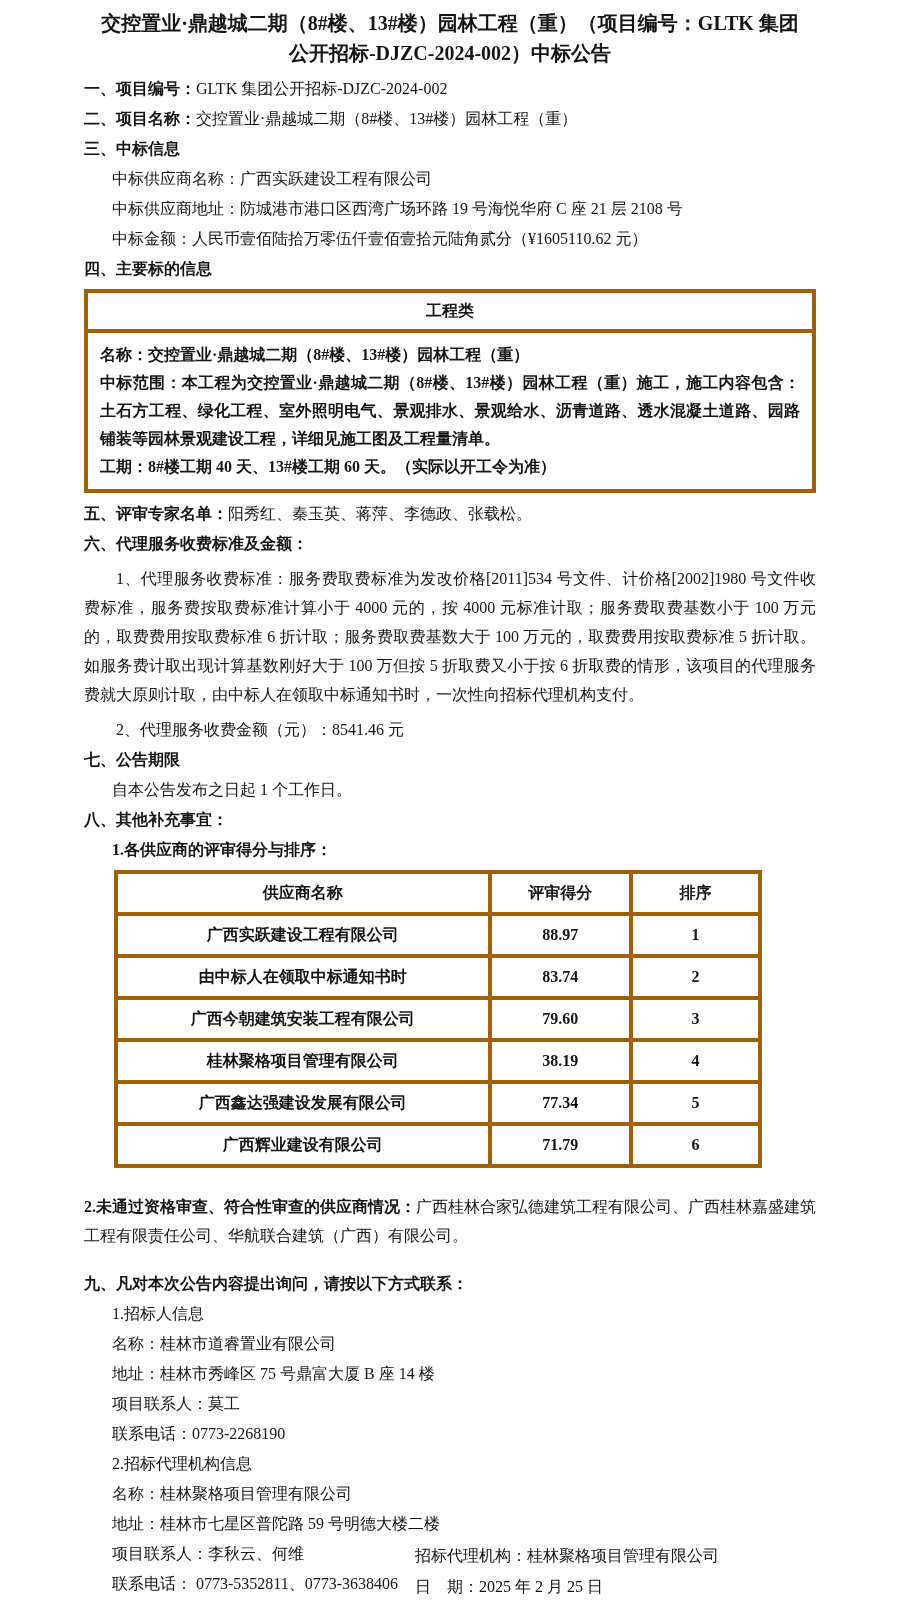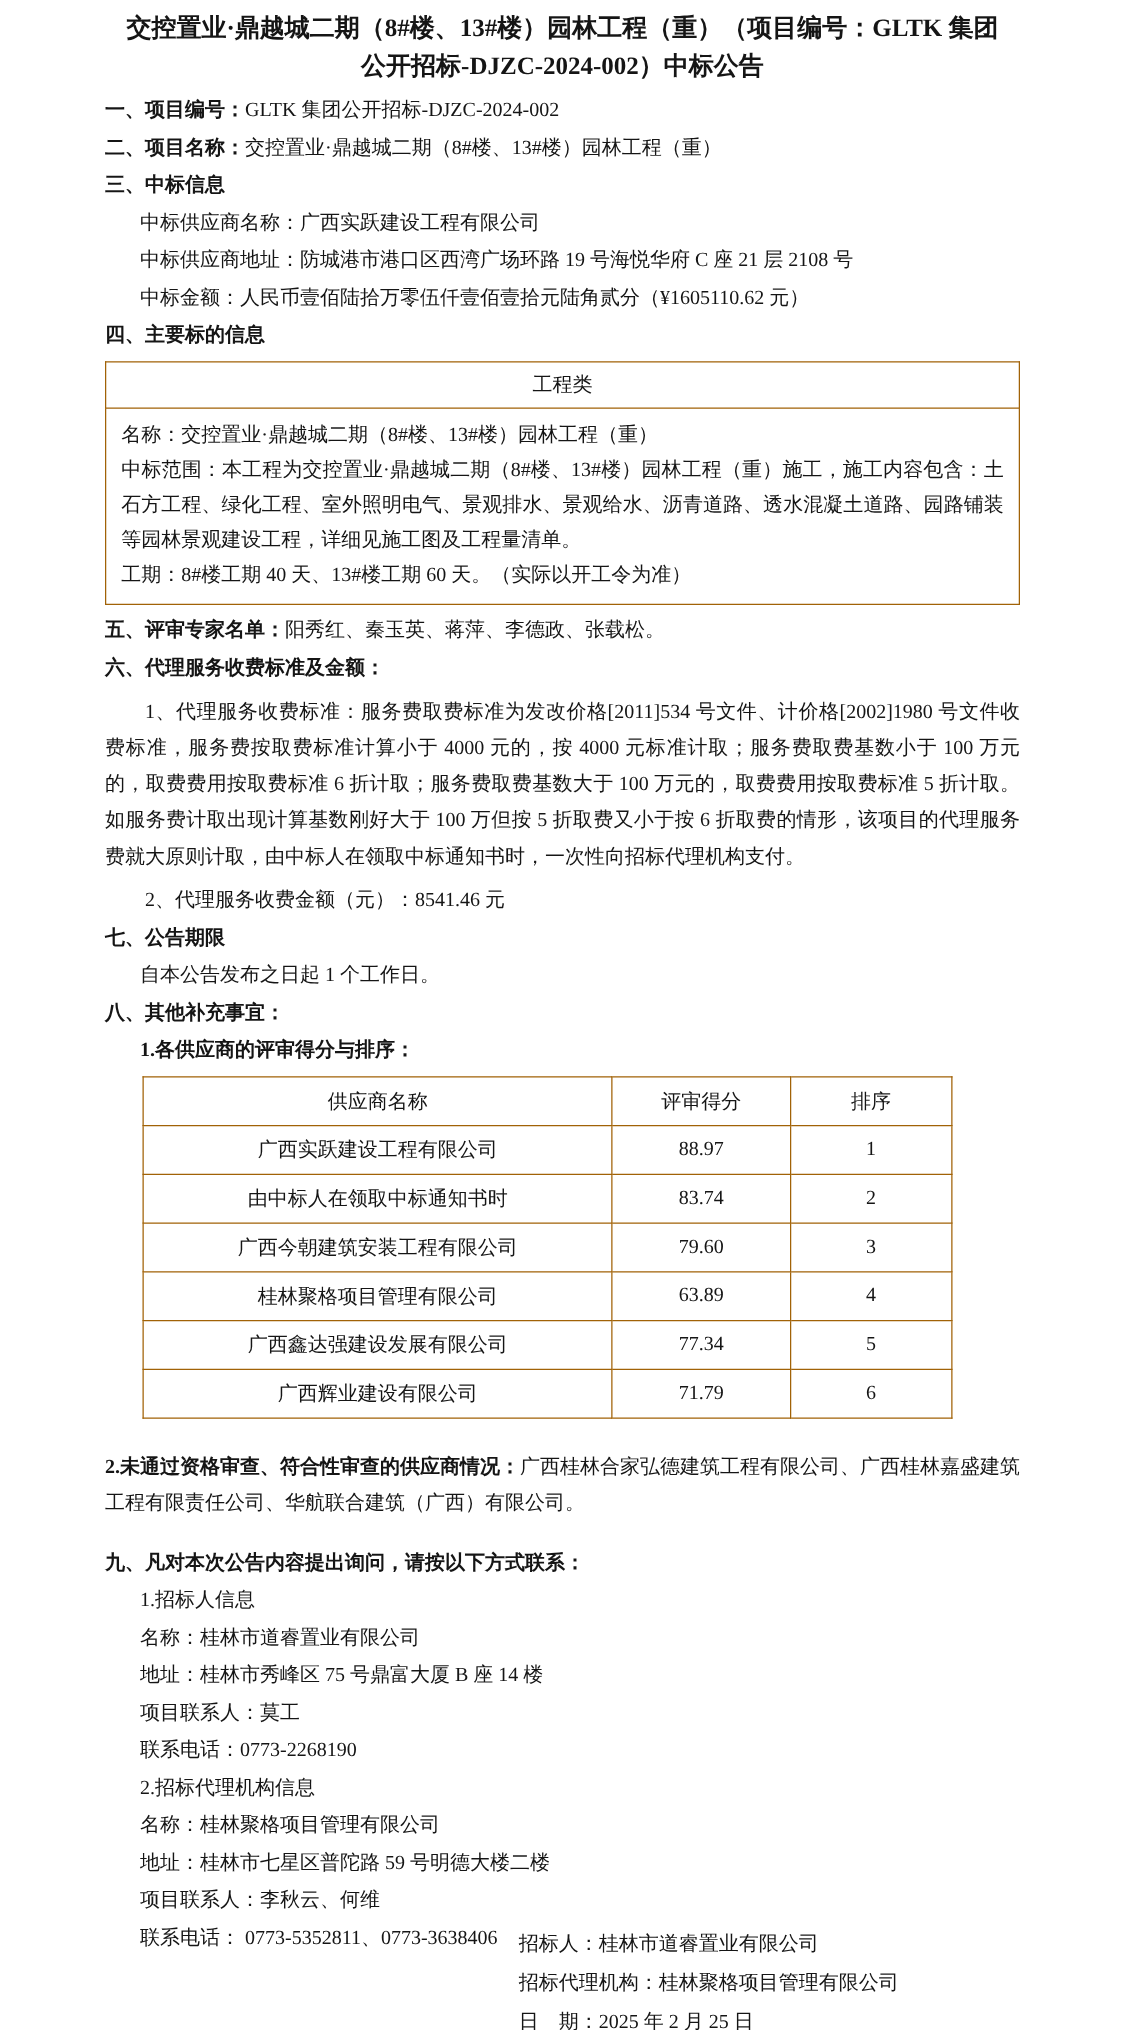--- a/index.html
+++ b/index.html
@@ -29,21 +29,21 @@
   b, .bold { font-weight:bold; }
 
   .para {
     text-align:justify;
     text-indent:2em;
     line-height:29px;
     margin:6px 0;
   }
 
   table { border-collapse:collapse; }
-  td, th { border:1px solid #a16207; font-weight:normal; }
+  td, th { border:4px solid #a16207; font-weight:bold; }
 
   .main-table { width:732px; margin:8px 0 4px 0; }
   .main-table .hdr { height:34px; text-align:center; vertical-align:middle; font-size:16px; }
   .main-table .body-cell { padding:8px 12px; }
   .main-table .cell-line { line-height:28px; text-align:justify; margin:0; }
 
   .score-table { width:648px; margin:6px 0 6px 30px; text-align:center; }
   .score-table th, .score-table td { height:36px; vertical-align:middle; font-size:16px; }
   .score-table .col-name { width:58%; }
   .score-table .col-score { width:22%; }
@@ -147,21 +147,21 @@
             <td>83.74</td>
             <td>2</td>
           </tr>
           <tr>
             <td>广西今朝建筑安装工程有限公司</td>
             <td>79.60</td>
             <td>3</td>
           </tr>
           <tr>
             <td>桂林聚格项目管理有限公司</td>
-            <td>63.89</td>
+            <td>38.19</td>
             <td>4</td>
           </tr>
           <tr>
             <td>广西鑫达强建设发展有限公司</td>
             <td>77.34</td>
             <td>5</td>
           </tr>
           <tr>
             <td>广西辉业建设有限公司</td>
             <td>71.79</td>
@@ -182,17 +182,16 @@
 
     <div class="row sub">2.招标代理机构信息</div>
     <div class="row sub">名称：桂林聚格项目管理有限公司</div>
     <div class="row sub">地址：桂林市七星区普陀路 59 号明德大楼二楼</div>
     <div class="row sub">项目联系人：李秋云、何维</div>
     <div class="row sub">联系电话： 0773-5352811、0773-3638406</div>
 
   </div>
 
   <div class="footer">
-    <div>招标人：桂林市道睿置业有限公司</div>
     <div>招标代理机构：桂林聚格项目管理有限公司</div>
     <div>日　期：2025 年 2 月 25 日</div>
   </div>
 </div>
 
 </body></html>

